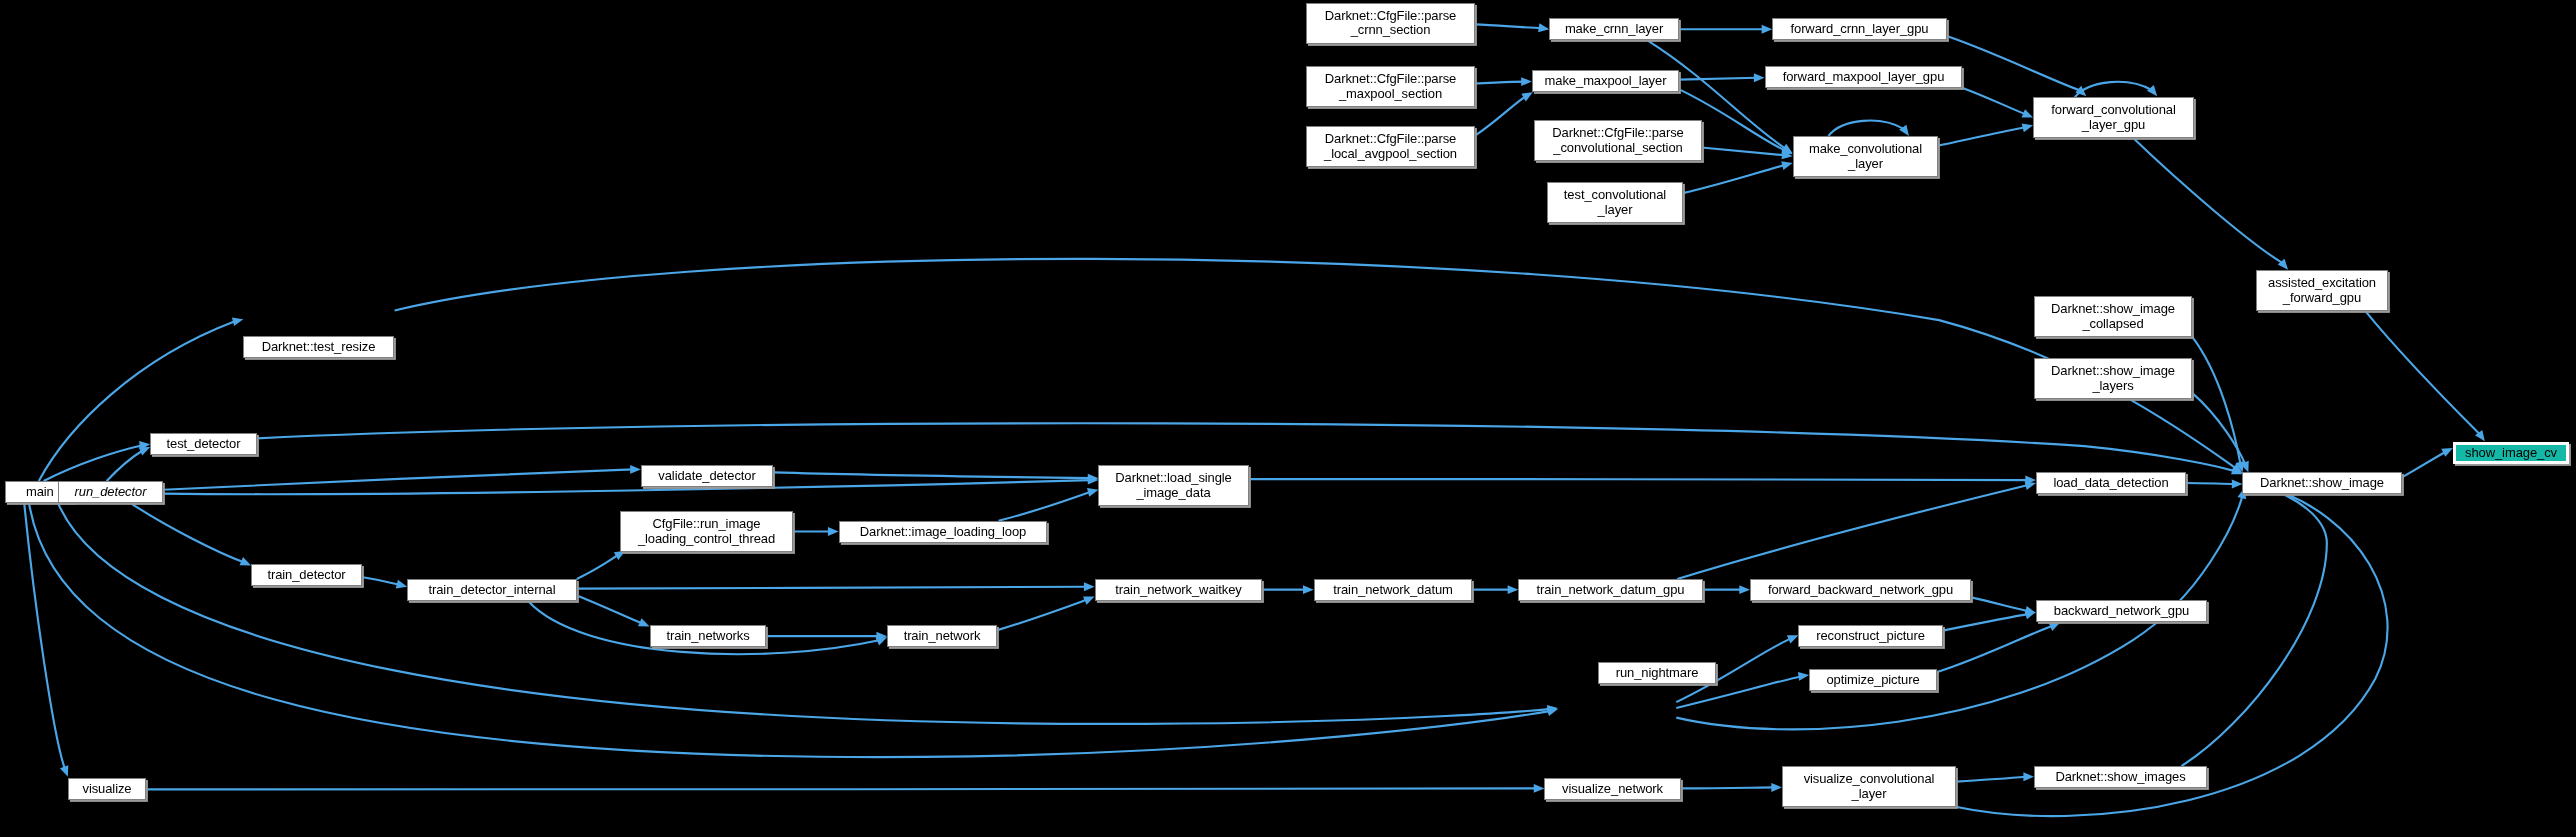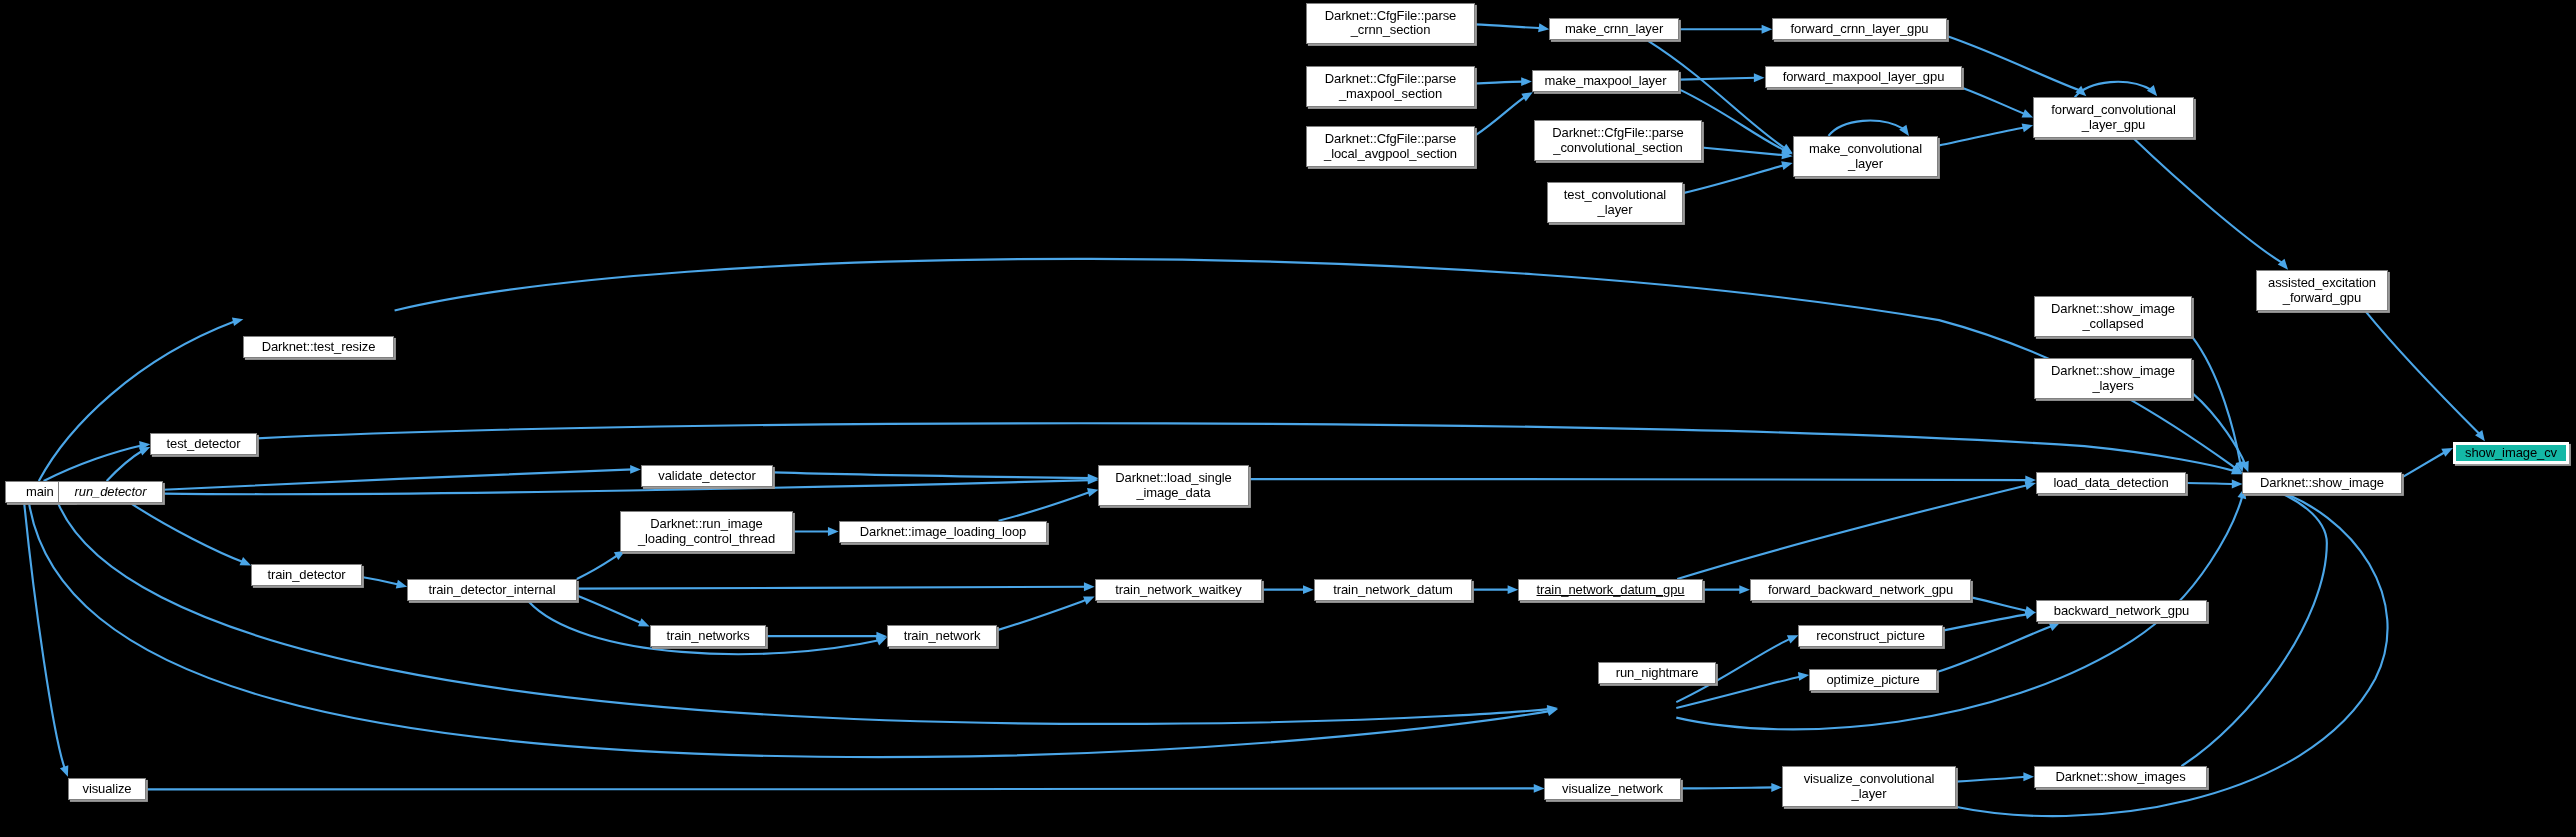--- a/index.html
+++ b/index.html
@@ -208,28 +208,28 @@
       <div class="node highlight" style="left: 2453px; top: 442px; width: 116px; height: 22px;"><span class="node-label">show_image_cv</span></div>
       <div class="node" style="left: 243px; top: 308px; width: 151px; height: 22px; margin-top: 28px;"><span class="node-label">Darknet::test_resize</span></div>
       <div class="node" style="left: 150px; top: 433px; width: 107px; height: 22px;"><span class="node-label">test_detector</span></div>
       <div class="node" style="left: 4.8px; top: 481px; width: 70px; height: 22px;"><span class="node-label">main</span></div>
       <div class="node" style="left: 58px; top: 481px; width: 105px; height: 22px; font-style: italic;"><span class="node-label">run_detector</span></div>
       <div class="node" style="left: 641px; top: 465px; width: 132px; height: 22px;"><span class="node-label">validate_detector</span></div>
       <div class="node" style="left: 1098px; top: 465px; width: 151px; height: 41px;"><span class="node-label">Darknet::load_single
 _image_data</span></div>
       <div class="node" style="left: 2036px; top: 472px; width: 150px; height: 22px;"><span class="node-label">load_data_detection</span></div>
       <div class="node" style="left: 2242px; top: 472px; width: 160px; height: 22px;"><span class="node-label">Darknet::show_image</span></div>
-      <div class="node" style="left: 620px; top: 511px; width: 173px; height: 41px;"><span class="node-label">Darknet::run_image
+      <div class="node" style="left: 620px; top: 511px; width: 173px; height: 41px;"><span class="node-label">CfgFile::run_image
 _loading_control_thread</span></div>
       <div class="node" style="left: 839px; top: 521px; width: 208px; height: 22px;"><span class="node-label">Darknet::image_loading_loop</span></div>
       <div class="node" style="left: 251px; top: 564px; width: 111px; height: 22px;"><span class="node-label">train_detector</span></div>
       <div class="node" style="left: 407px; top: 579px; width: 170px; height: 22px;"><span class="node-label">train_detector_internal</span></div>
       <div class="node" style="left: 1095px; top: 579px; width: 167px; height: 22px;"><span class="node-label">train_network_waitkey</span></div>
       <div class="node" style="left: 1314px; top: 579px; width: 158px; height: 22px;"><span class="node-label">train_network_datum</span></div>
-      <div class="node" style="left: 1518px; top: 579px; width: 185px; height: 22px; text-decoration: underline;"><span class="node-label">train_network_datum_gpu</span></div>
+      <div class="node" style="left: 1518px; top: 579px; width: 185px; height: 22px;"><span class="node-label">train_network_datum_gpu</span></div>
       <div class="node" style="left: 1750px; top: 579px; width: 221px; height: 22px;"><span class="node-label">forward_backward_network_gpu</span></div>
       <div class="node" style="left: 650px; top: 625px; width: 116px; height: 22px;"><span class="node-label">train_networks</span></div>
       <div class="node" style="left: 887px; top: 625px; width: 110px; height: 22px;"><span class="node-label">train_network</span></div>
       <div class="node" style="left: 2036px; top: 600px; width: 171px; height: 22px;"><span class="node-label">backward_network_gpu</span></div>
       <div class="node" style="left: 1798px; top: 625px; width: 145px; height: 22px;"><span class="node-label">reconstruct_picture</span></div>
       <div class="node" style="left: 1809px; top: 669px; width: 128px; height: 22px;"><span class="node-label">optimize_picture</span></div>
       <div class="node" style="left: 1558px; top: 662px; width: 118px; height: 22px; margin-left: 40px;"><span class="node-label">run_nightmare</span></div>
       <div class="node" style="left: 68px; top: 778px; width: 78px; height: 22px;"><span class="node-label">visualize</span></div>
       <div class="node" style="left: 1544px; top: 778px; width: 137px; height: 22px;"><span class="node-label">visualize_network</span></div>
       <div class="node" style="left: 1782px; top: 766px; width: 174px; height: 41px;"><span class="node-label">visualize_convolutional

